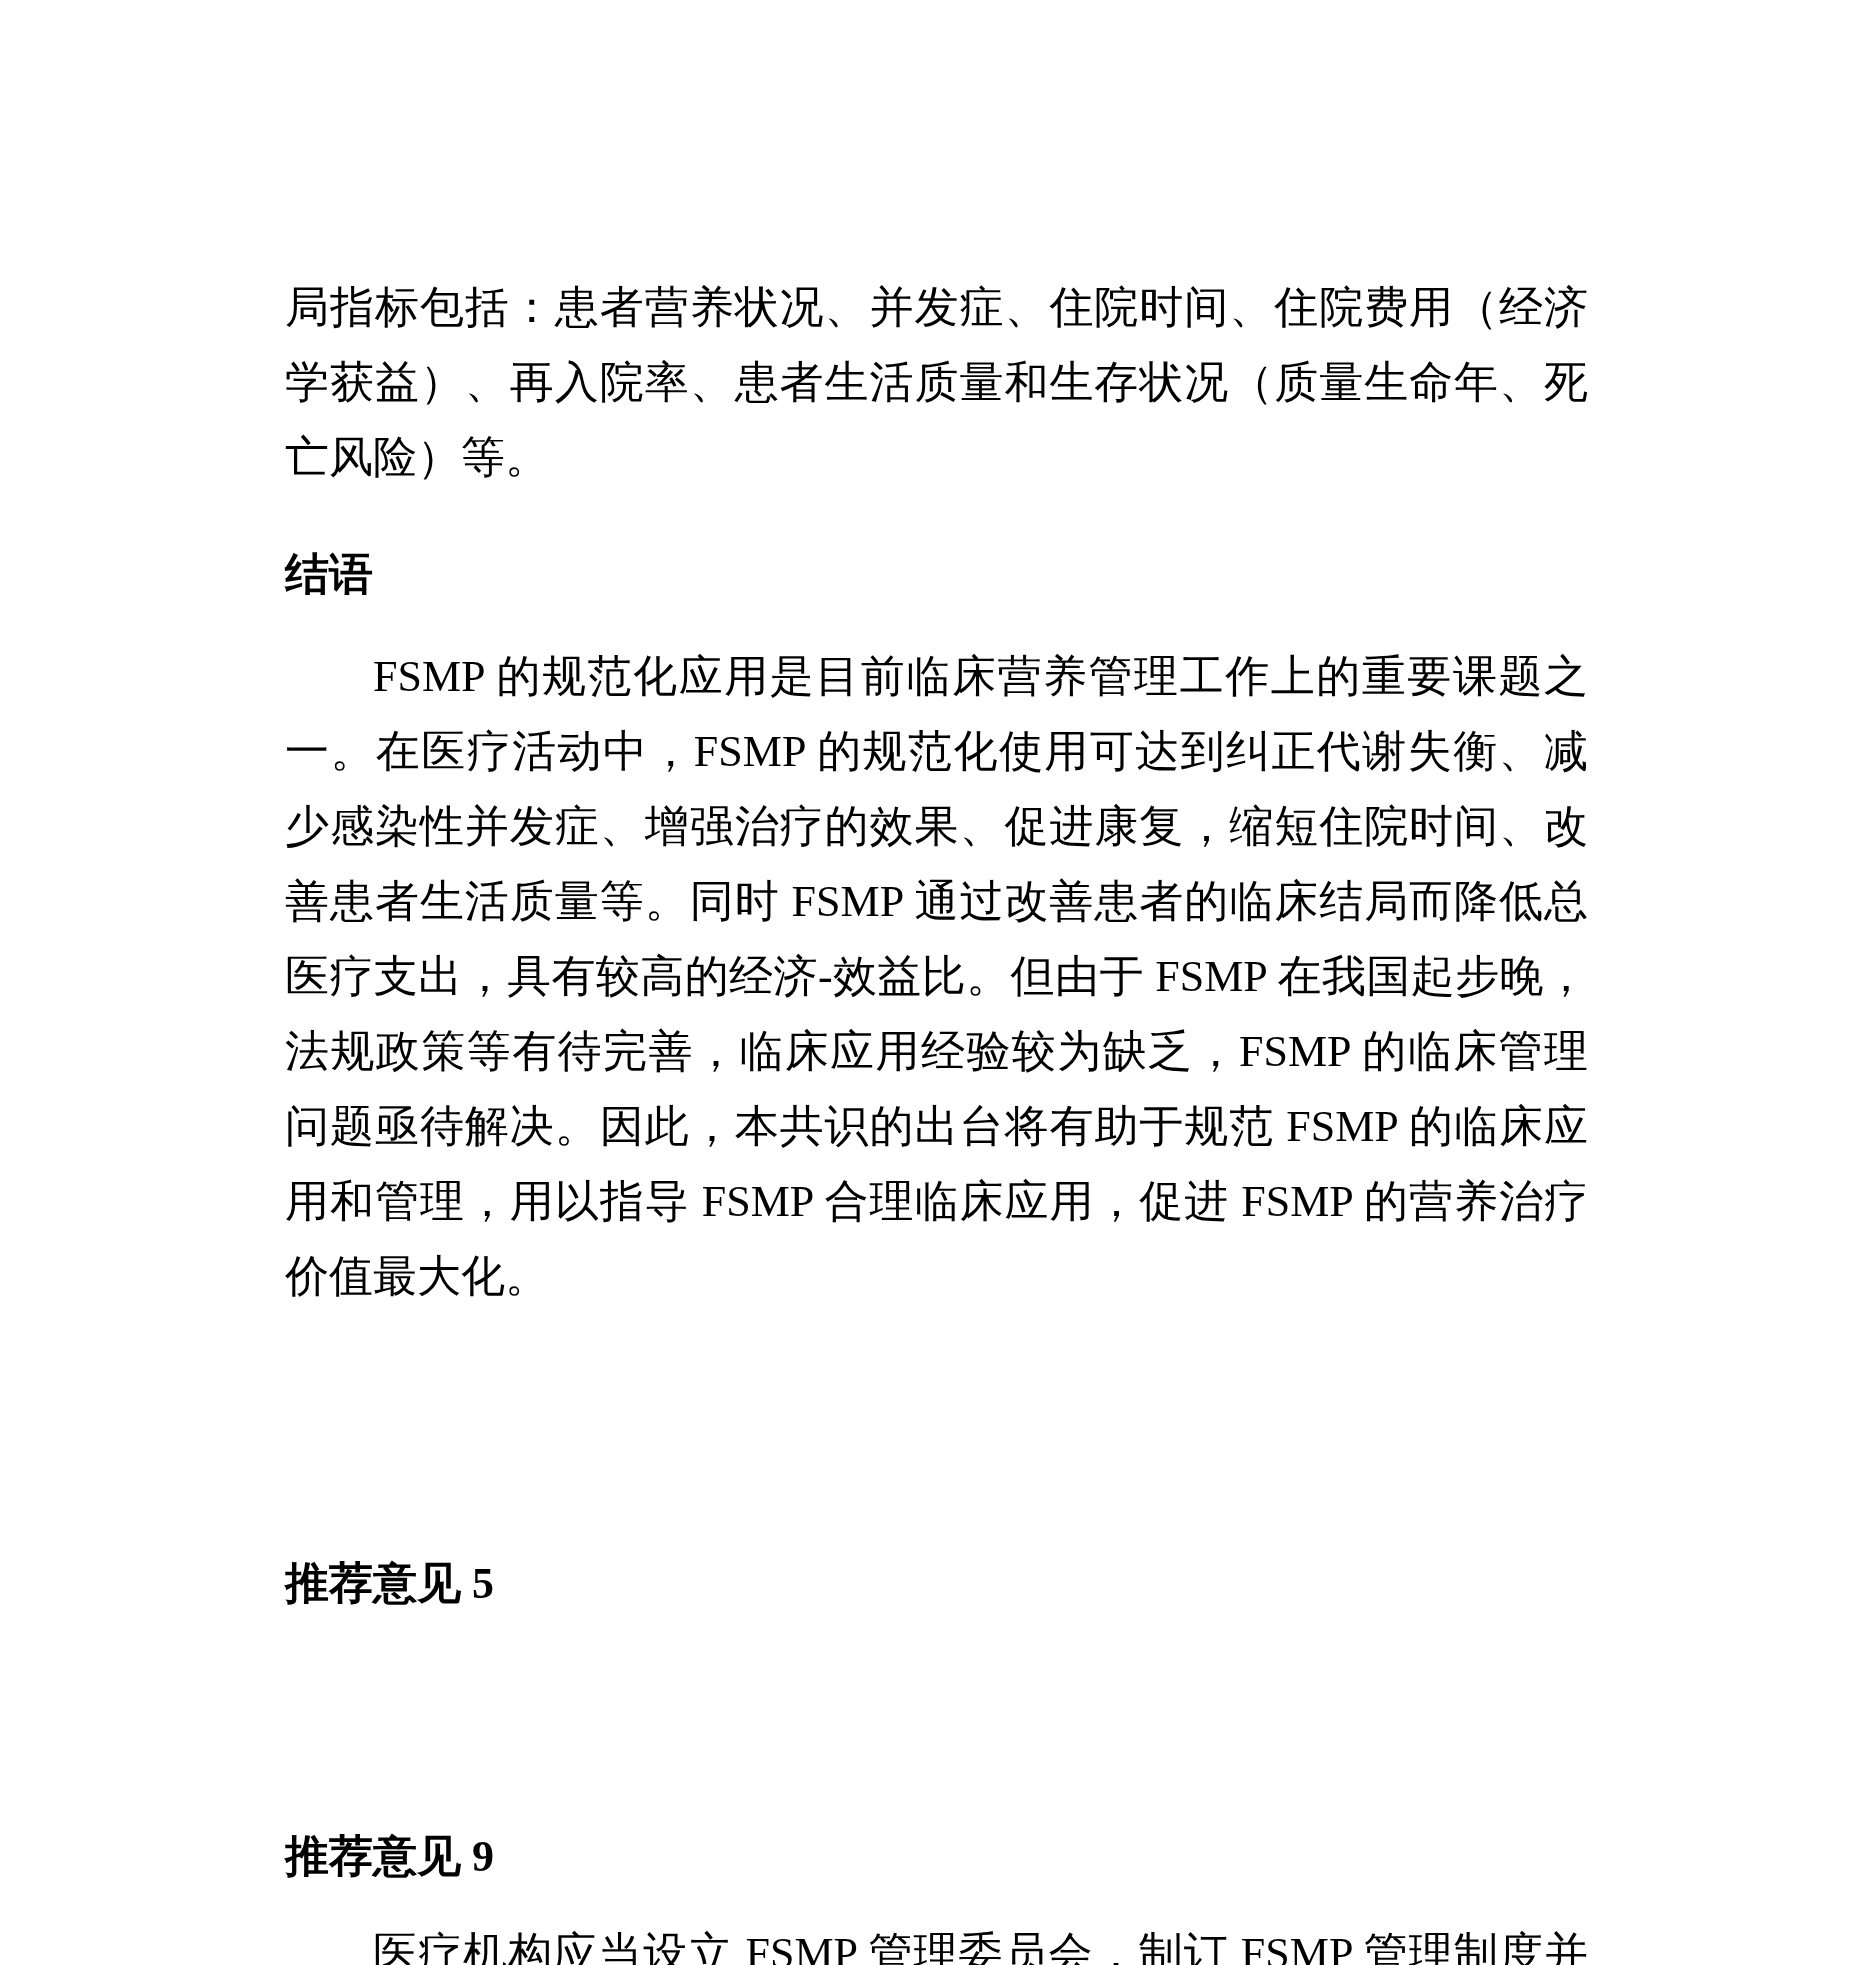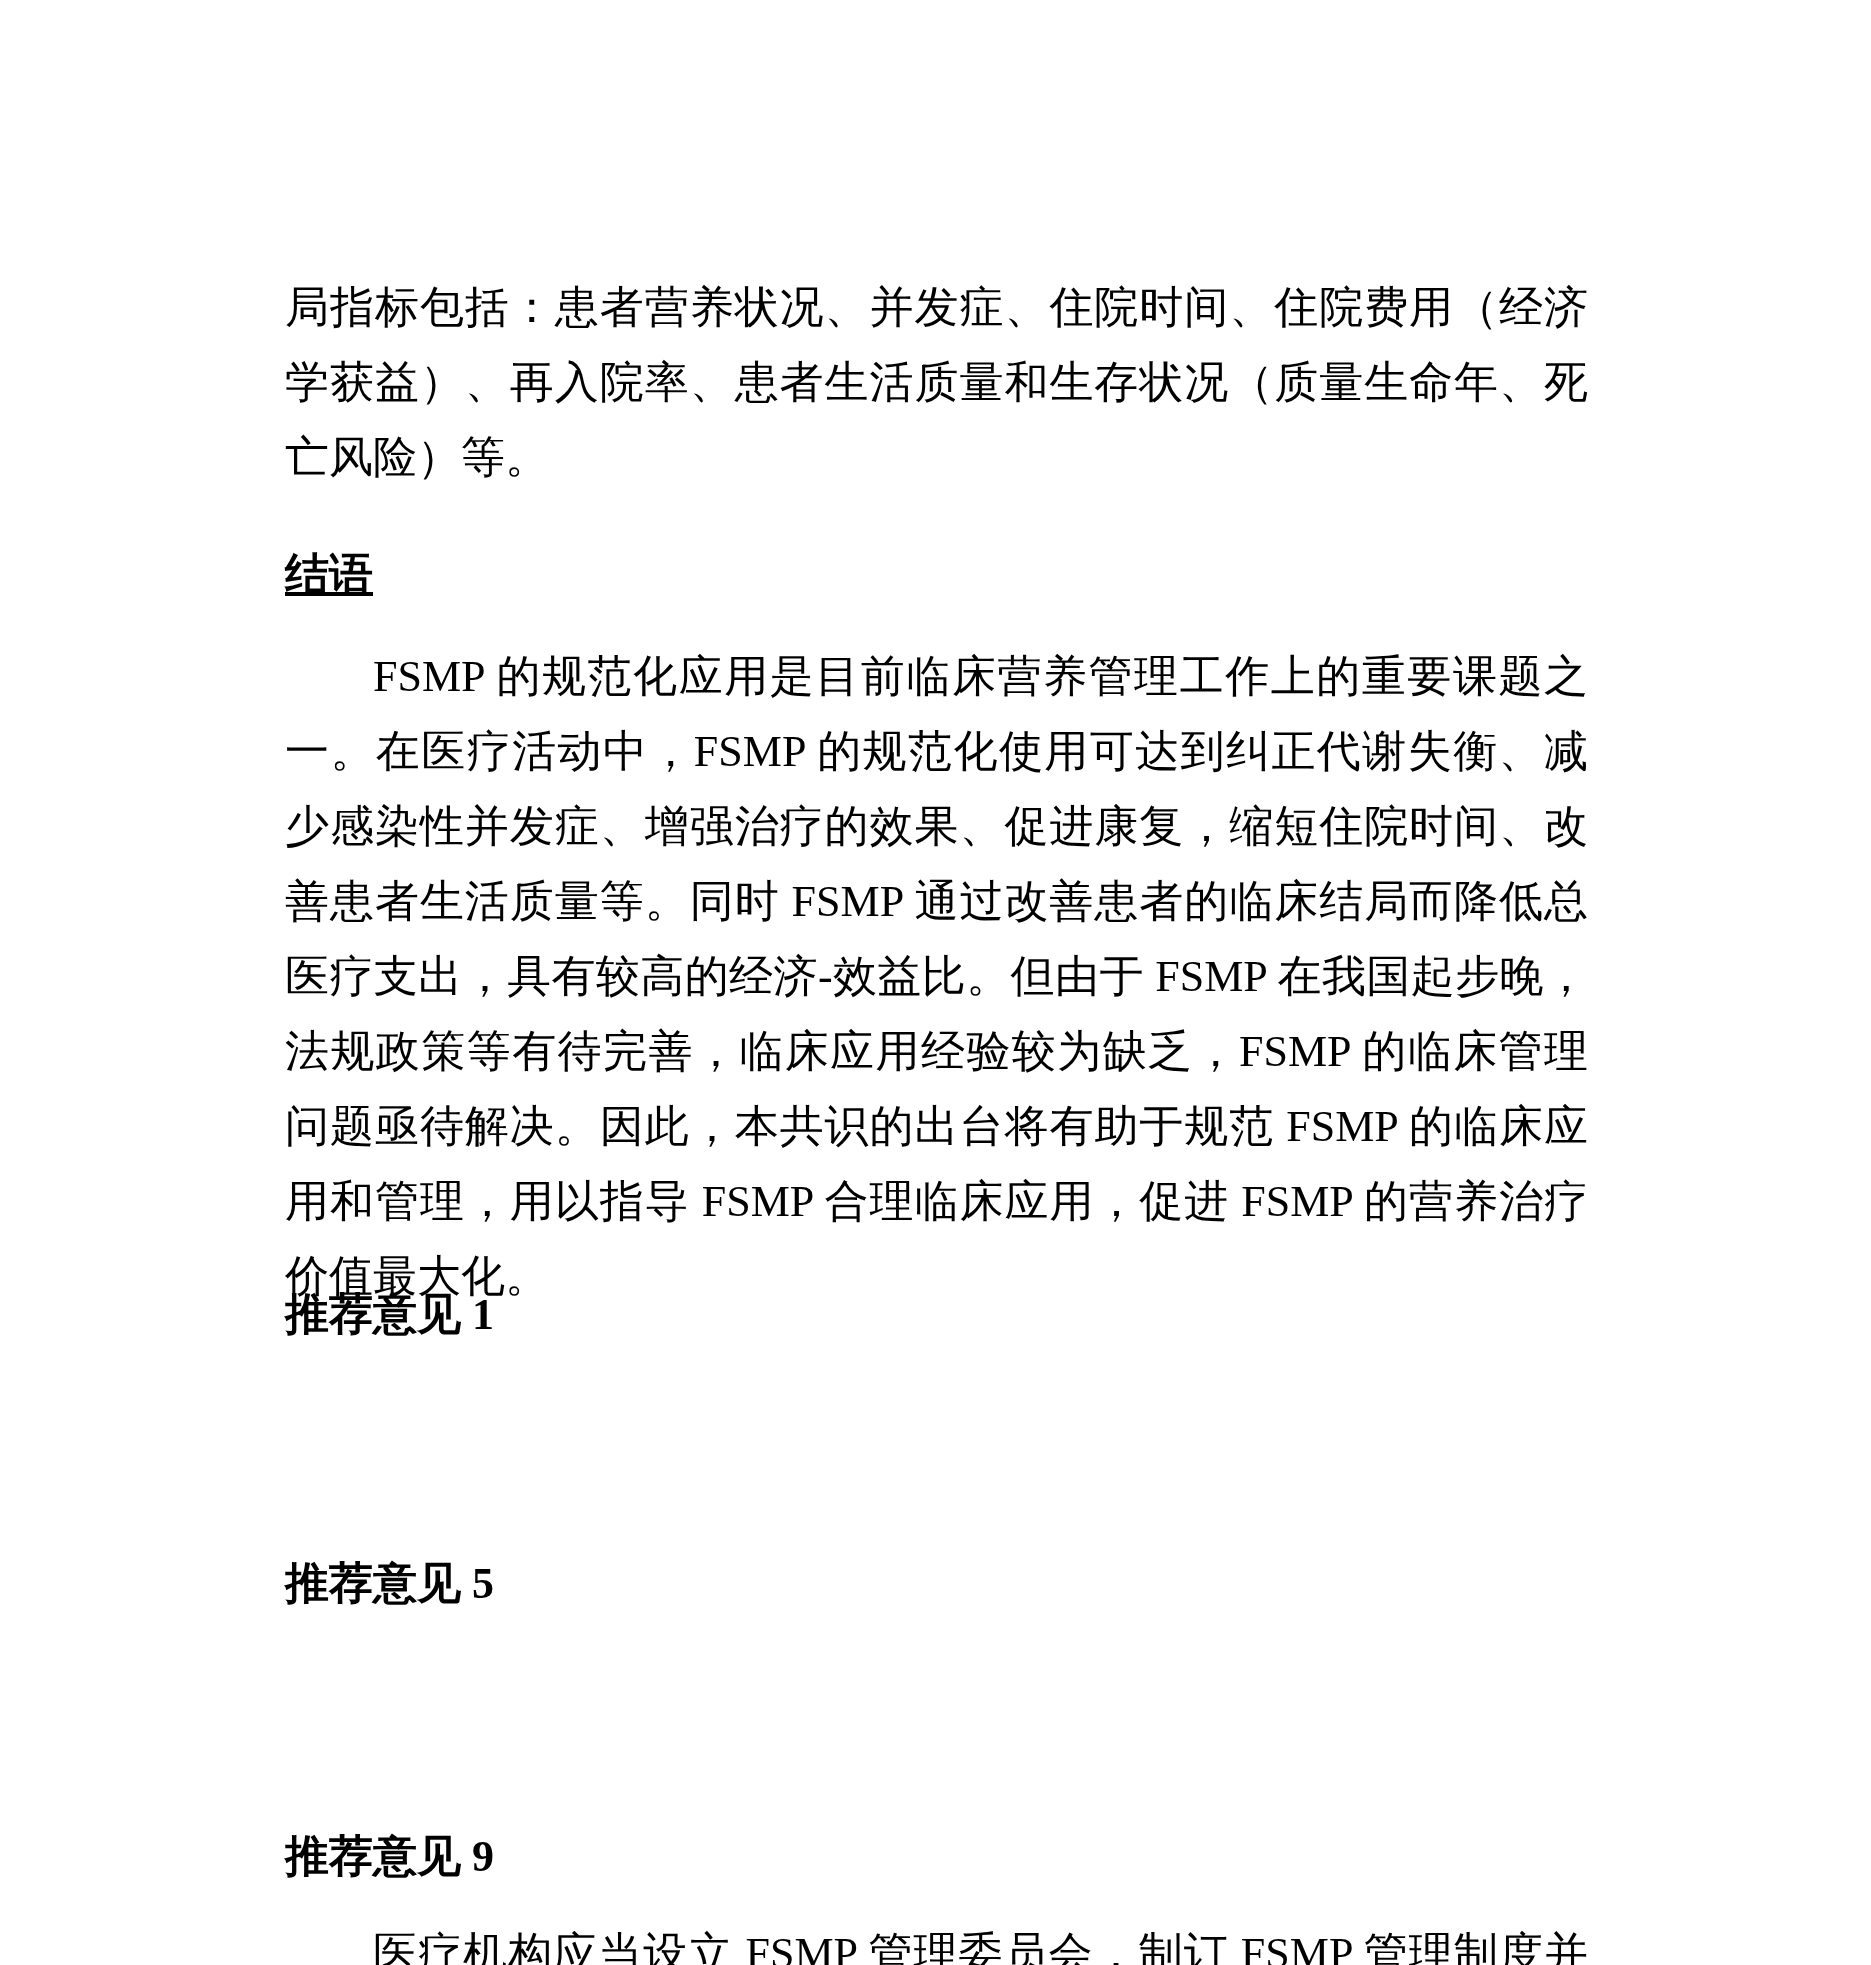--- a/index.html
+++ b/index.html
@@ -36,41 +36,40 @@
   }
   .heading {
     font-weight: bold;
     text-align: left;
   }
   .indent {
     text-indent: 2em;
   }
   
   .pos-p0        { top: 226px;  }
-  .pos-h-concl   { top: 500px; text-decoration: underline; }
+  .pos-h-concl   { top: 500px; }
   .pos-p-concl   { top: 595px; }
   .pos-h-rec1    { top: 1240px; }
   .pos-p-rec1    { top: 1336px; }
   .pos-h-rec2    { top: 1509px; }
   .pos-p-rec2    { top: 1607px; }
   .pos-h-rec3    { top: 1782px; }
   .pos-p-rec3    { top: 1872px; }
 </style>
 </head>
 <body>
 
 <div class="page">
 
   <p class="block pos-p0">局指标包括：患者营养状况、并发症、住院时间、住院费用（经济学获益）、再入院率、患者生活质量和生存状况（质量生命年、死亡风险）等。</p>
 
   <h2 class="block heading pos-h-concl">结语</h2>
 
   <p class="block indent pos-p-concl">FSMP 的规范化应用是目前临床营养管理工作上的重要课题之一。在医疗活动中，FSMP 的规范化使用可达到纠正代谢失衡、减少感染性并发症、增强治疗的效果、促进康复，缩短住院时间、改善患者生活质量等。同时 FSMP 通过改善患者的临床结局而降低总医疗支出，具有较高的经济-效益比。但由于 FSMP 在我国起步晚，法规政策等有待完善，临床应用经验较为缺乏，FSMP 的临床管理问题亟待解决。因此，本共识的出台将有助于规范 FSMP 的临床应用和管理，用以指导 FSMP 合理临床应用，促进 FSMP 的营养治疗价值最大化。</p>
 
-  <h2 class="block heading pos-h-rec1">推荐意见 1</h2>
 
 
   <h2 class="block heading pos-h-rec2">推荐意见 5</h2>
 
 
   <h2 class="block heading pos-h-rec3">推荐意见 9</h2>
 
   <p class="block indent pos-p-rec3">医疗机构应当设立 FSMP 管理委员会，制订 FSMP 管理制度并组织实施及评价。</p>
 
 </div>

